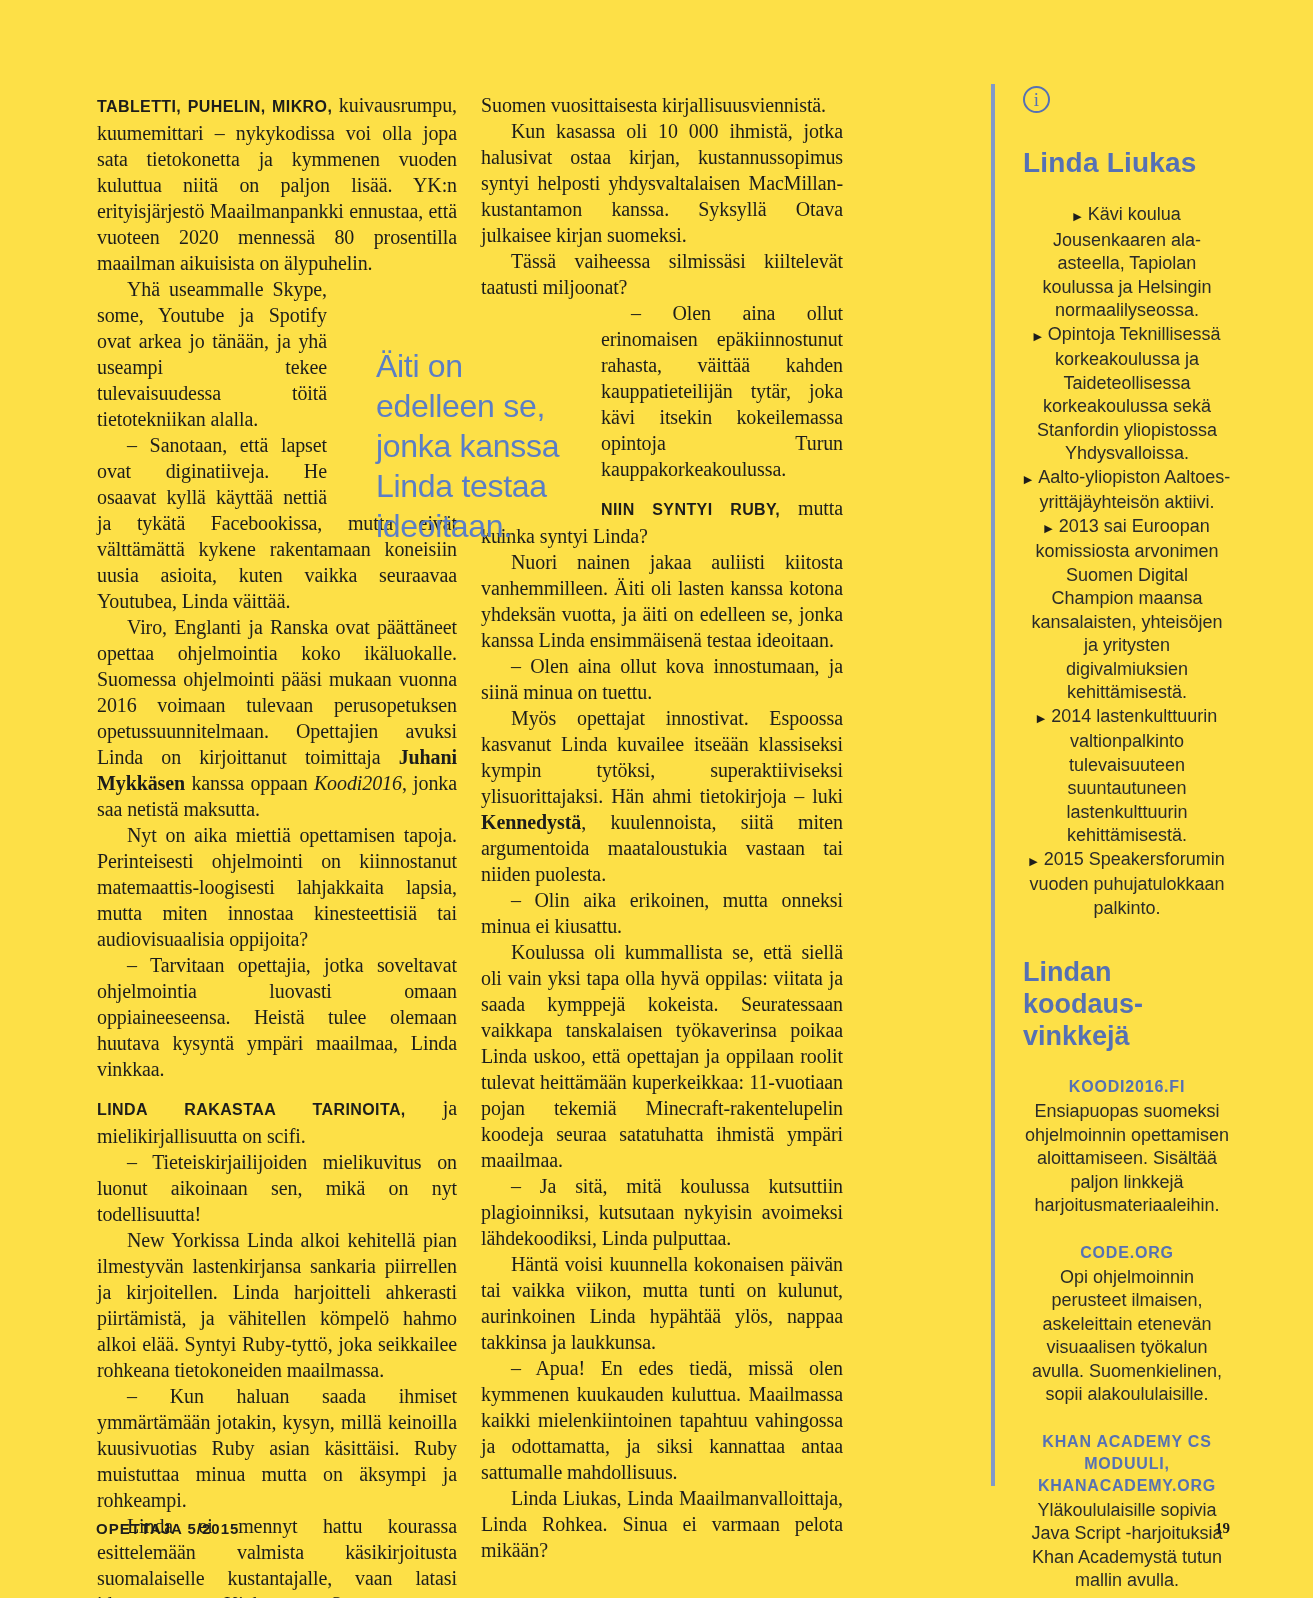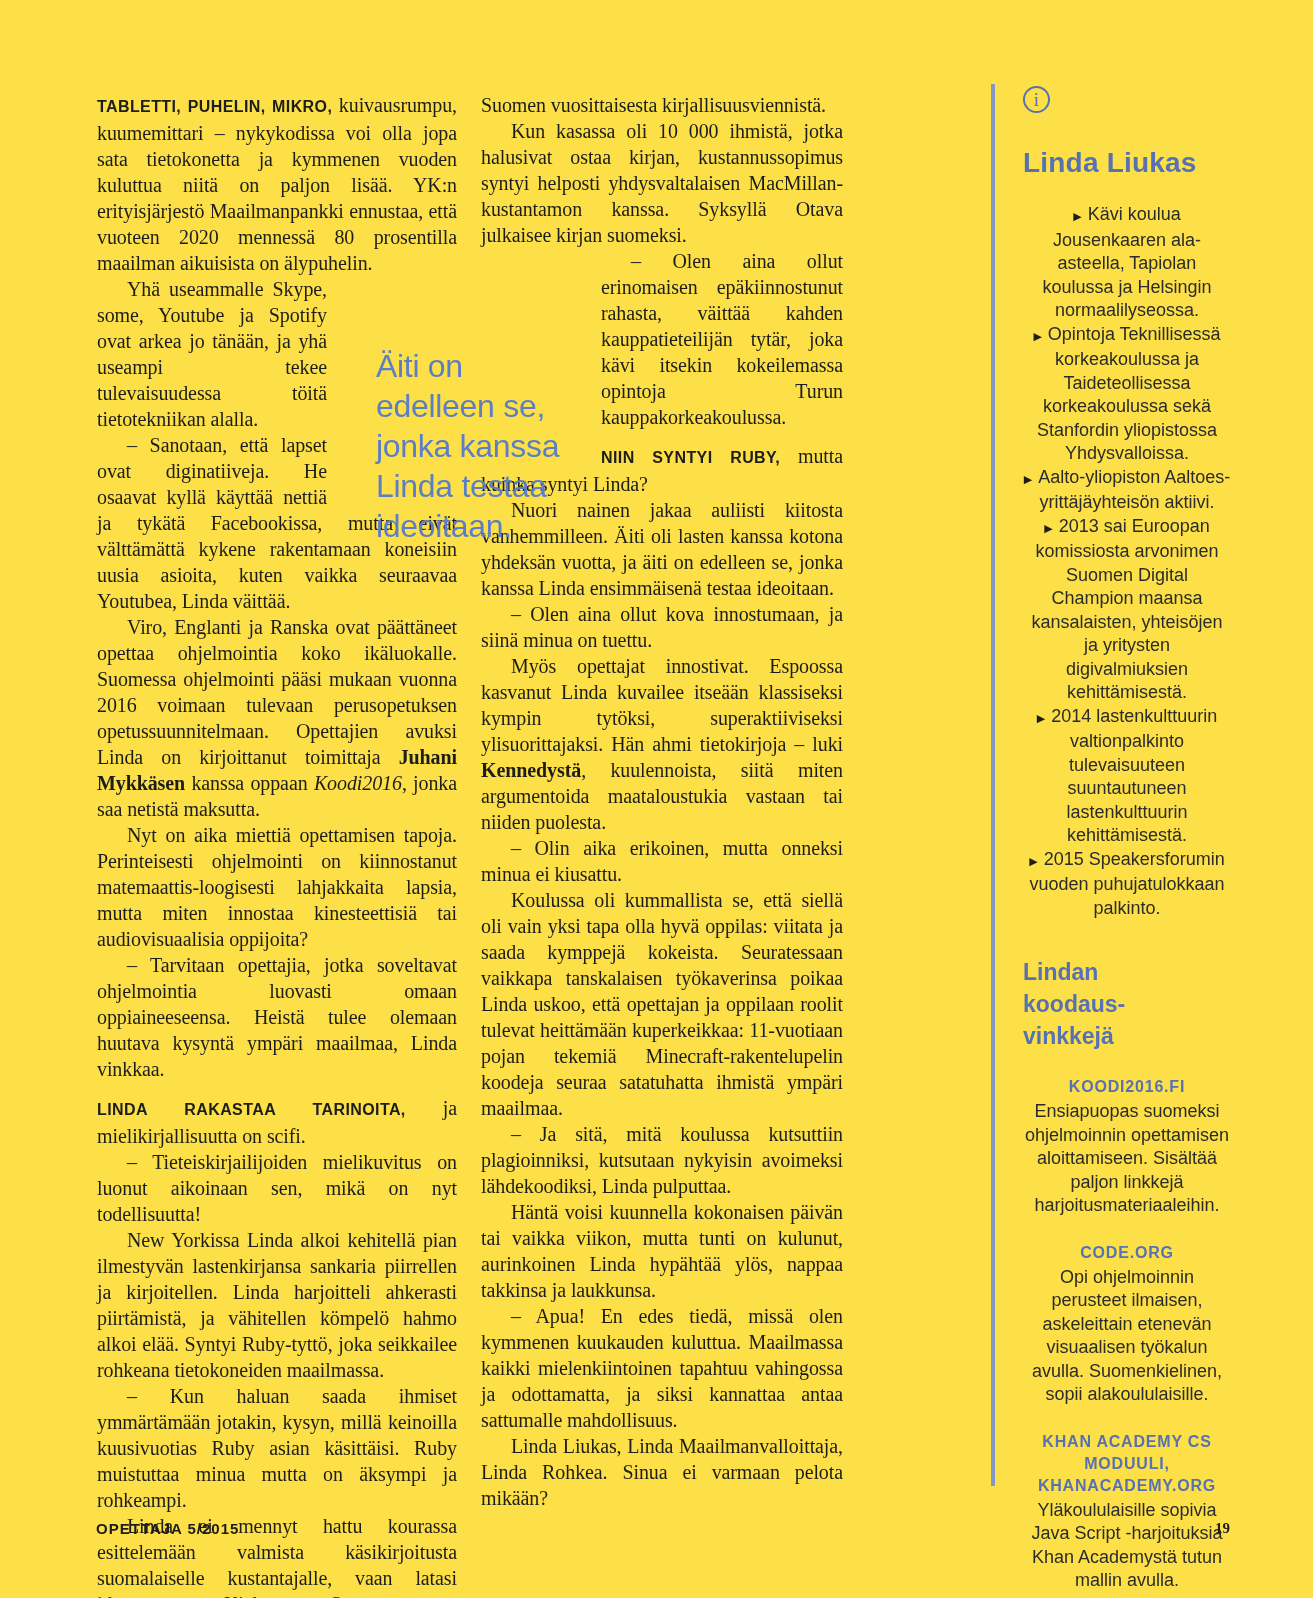--- a/index.html
+++ b/index.html
@@ -38,21 +38,21 @@
         font-size:18px;line-height:23.5px;color:#2b2b29;text-align:left;}
   .info-icon{width:27px;height:27px;border:2.5px solid #5671b4;border-radius:50%;
         display:flex;align-items:center;justify-content:center;
         font-family:"Liberation Serif","DejaVu Serif",serif;
         font-size:19px;color:#5671b4;box-sizing:border-box;}
   .sb-title{margin:34px 0 0;font-size:28px;line-height:32px;font-weight:700;
         color:#5671b4;letter-spacing:0.2px;}
   .sb-list{margin:24px 0 0;padding:0;list-style:none;text-align:center;}
   .sb-list li{margin:0;}
   .arrow{font-size:11px;margin-right:6px;color:#1d1d1b;}
-  .tips-title{margin:36px 0 0;font-size:23px;line-height:32px;font-weight:700;
+  .tips-title{margin:36px 0 0;font-size:27px;line-height:32px;font-weight:700;
         color:#5671b4;white-space:pre-line;}
   .tip{margin-top:24px;text-align:center;}
   .tip-label{color:#5671b4;font-weight:700;font-size:16px;line-height:22px;
         letter-spacing:0.8px;}
   .tip-text{margin-top:2px;}
 
   
   .footer-left{position:absolute;left:96px;top:1520px;
         font-family:"Liberation Sans","DejaVu Sans",sans-serif;font-weight:700;
         font-size:15px;letter-spacing:1px;color:#1d1d1b;}
@@ -76,20 +76,21 @@
     <p class="indent"><span>– Tieteiskirjailijoiden mielikuvitus on luonut aikoinaan sen, mikä on nyt todellisuutta!</span></p>
     <p class="indent"><span>New Yorkissa Linda alkoi kehitellä pian ilmestyvän lastenkirjansa sankaria piirrellen ja kirjoitellen. Linda harjoitteli ahkerasti piirtämistä, ja vähitellen kömpelö hahmo alkoi elää. Syntyi Ruby-tyttö, joka seikkailee rohkeana tietokoneiden maailmassa.</span></p>
     <p class="indent"><span>– Kun haluan saada ihmiset ymmärtämään jotakin, kysyn, millä keinoilla kuusivuotias Ruby asian käsittäisi. Ruby muistuttaa minua mutta on äksympi ja rohkeampi.</span></p>
     <p class="indent"><span>Linda ei mennyt hattu kourassa esittelemään valmista käsikirjoitusta suomalaiselle kustantajalle, vaan latasi ideansa Kick Starter -joukkorahoitussivustolle, jossa kuka tahansa voi antaa tukensa vireillä oleville projekteille. Linda tarvitsi 10 000 dollaria tekstin editointiapua ja painokustannuksia varten. Tunnettuus ohjelmoinnin osaajana auttoi, ja tavoite tuli täyteen kolmessa ja puolessa tunnissa.</span></p>
 
   </section>
 
   <section class="col col2">
     <p><span>Suomen vuosittaisesta kirjallisuusviennistä.</span></p>
     <p class="indent"><span>Kun kasassa oli 10 000 ihmistä, jotka halusivat ostaa kirjan, kustannussopimus syntyi helposti yhdysvaltalaisen MacMillan-kustantamon kanssa. Syksyllä Otava julkaisee kirjan suomeksi.</span></p>
+    <p class="indent"><span>Tässä vaiheessa silmissäsi kiiltelevät taatusti miljoonat?</span></p>
     <p class="indent"><span class="qspacer-left"></span><span>– Olen aina ollut erinomaisen epäkiinnostunut rahasta, väittää kahden kauppatieteilijän tytär, joka kävi itsekin kokeilemassa opintoja Turun kauppakorkeakoulussa.</span></p>
     <p class="sect"><span class="lead">NIIN SYNTYI RUBY,</span><span> mutta kuinka syntyi Linda?</span></p>
     <p class="indent"><span>Nuori nainen jakaa auliisti kiitosta vanhemmilleen. Äiti oli lasten kanssa kotona yhdeksän vuotta, ja äiti on edelleen se, jonka kanssa Linda ensimmäisenä testaa ideoitaan.</span></p>
     <p class="indent"><span>– Olen aina ollut kova innostumaan, ja siinä minua on tuettu.</span></p>
     <p class="indent"><span>Myös opettajat innostivat. Espoossa kasvanut Linda kuvailee itseään klassiseksi kympin tytöksi, superaktiiviseksi ylisuorittajaksi. Hän ahmi tietokirjoja – luki </span><span class="bold">Kennedystä</span><span>, kuulennoista, siitä miten argumentoida maataloustukia vastaan tai niiden puolesta.</span></p>
     <p class="indent"><span>– Olin aika erikoinen, mutta onneksi minua ei kiusattu.</span></p>
     <p class="indent"><span>Koulussa oli kummallista se, että siellä oli vain yksi tapa olla hyvä oppilas: viitata ja saada kymppejä kokeista. Seuratessaan vaikkapa tanskalaisen työkaverinsa poikaa Linda uskoo, että opettajan ja oppilaan roolit tulevat heittämään kuperkeikkaa: 11-vuotiaan pojan tekemiä Minecraft-rakentelupelin koodeja seuraa satatuhatta ihmistä ympäri maailmaa.</span></p>
     <p class="indent"><span>– Ja sitä, mitä koulussa kutsuttiin plagioinniksi, kutsutaan nykyisin avoimeksi lähdekoodiksi, Linda pulputtaa.</span></p>
     <p class="indent"><span>Häntä voisi kuunnella kokonaisen päivän tai vaikka viikon, mutta tunti on kulunut, aurinkoinen Linda hypähtää ylös, nappaa takkinsa ja laukkunsa.</span></p>
     <p class="indent"><span>– Apua! En edes tiedä, missä olen kymmenen kuukauden kuluttua. Maailmassa kaikki mielenkiintoinen tapahtuu vahingossa ja odottamatta, ja siksi kannattaa antaa sattumalle mahdollisuus.</span></p>

